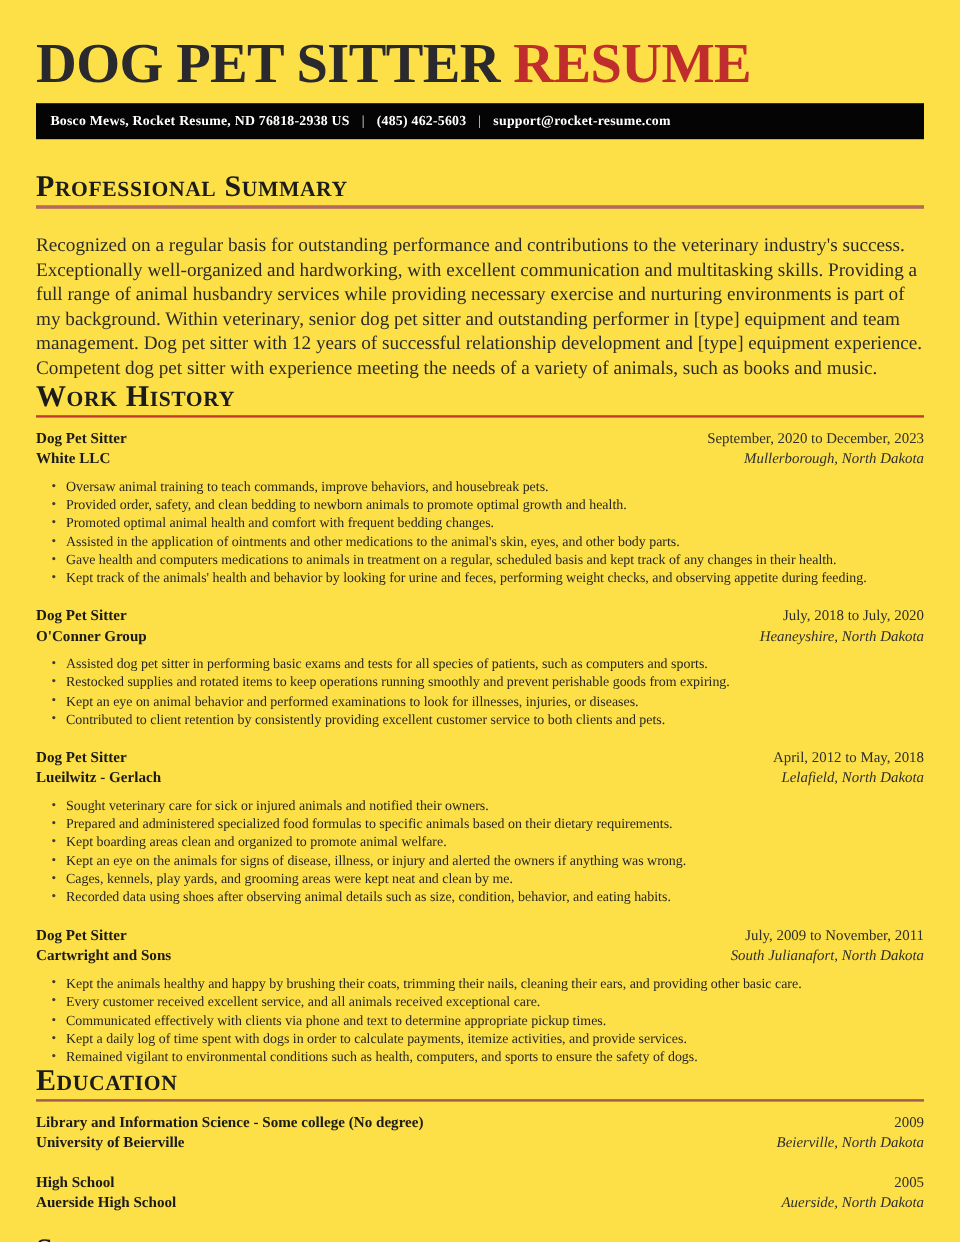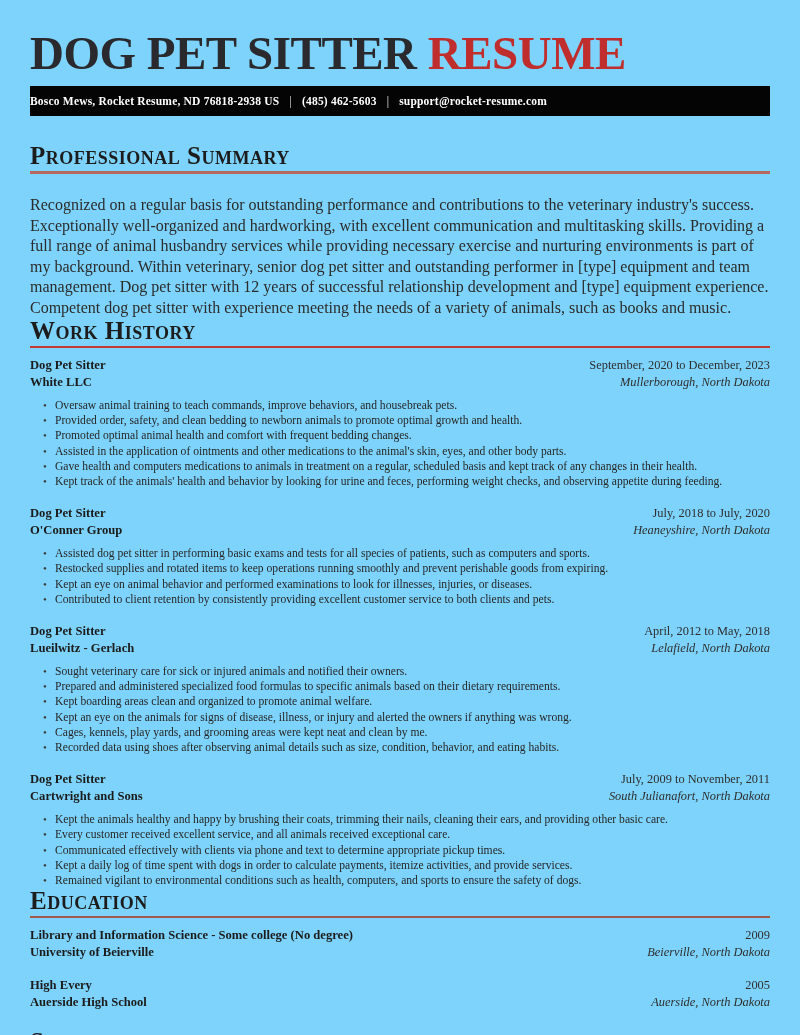--- a/index.html
+++ b/index.html
@@ -1,30 +1,30 @@
 <!DOCTYPE html>
 <html style="--title_accent: #c02d2d; --contact_bar_bg: #040404; --rule_summary: #b5695f; --rule_work: #c43b33; --rule_education: #a2584a; --rule_skills: #ad462f;"><head>
 <meta charset="utf-8">
 <style>
   * { margin: 0; padding: 0; box-sizing: border-box; }
   html, body { width: 800px; height: 1035px; overflow: hidden; background: #ffffff; }
   body { font-family: "Liberation Serif", serif; color: #222; }
-  .page { width: 800px; height: 1035px; padding: 30px 30px 0 30px; background: #7dd3fc; }
+  .page { width: 800px; height: 1035px; padding: 30px 30px 0 30px; background: #fde047; }
 
   
   .resume-title {
     font-size: 47px; line-height: 46px; font-weight: 700;
     letter-spacing: -0.5px; color: #2a2a2e; white-space: nowrap;
   }
   .resume-title .accent { color: var(--title_accent, #c02d2d); }
 
   
   .contact-bar {
     margin-top: 10px; height: 30px; background: var(--contact_bar_bg, #040404);
-    display: flex; align-items: center; 
+    display: flex; align-items: center; padding-left: 12px;
     color: #fff; font-weight: 700; font-size: 11.5px; letter-spacing: 0.2px;
   }
   .contact-bar .sep { margin: 0 10px; font-weight: 400; color: #e8e8e8; }
 
   
   .section-heading {
     font-variant: small-caps; font-weight: 700; font-size: 25px;
     line-height: 25px; letter-spacing: 0.5px; color: #1c1c1c;
   }
   .rule { height: 3px; margin-top: 3px; border: 0; }
@@ -168,21 +168,21 @@
         <span class="entry-right">2009</span>
       </div>
       <div class="entry-row">
         <span class="entry-left">University of Beierville</span>
         <span class="entry-right loc">Beierville, North Dakota</span>
       </div>
     </div>
 
     <div class="entry">
       <div class="entry-row">
-        <span class="entry-left">High Every</span>
+        <span class="entry-left">High School</span>
         <span class="entry-right">2005</span>
       </div>
       <div class="entry-row">
         <span class="entry-left">Auerside High School</span>
         <span class="entry-right loc">Auerside, North Dakota</span>
       </div>
     </div>
   </div>
 
   <div class="section-skills">

